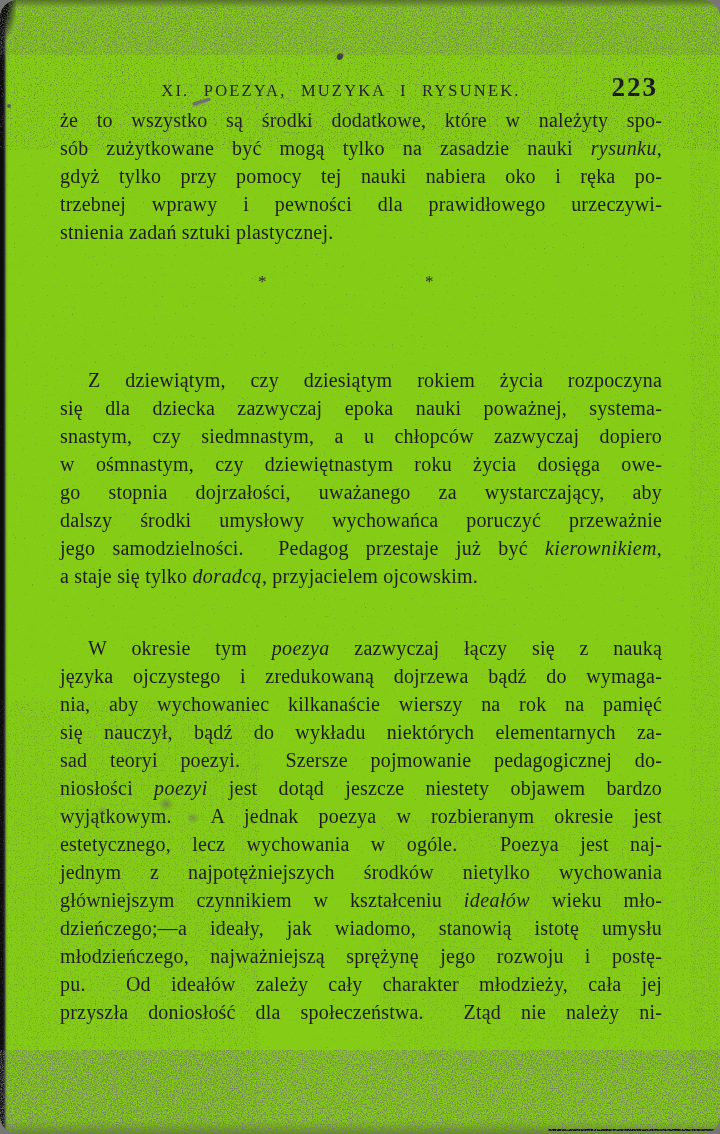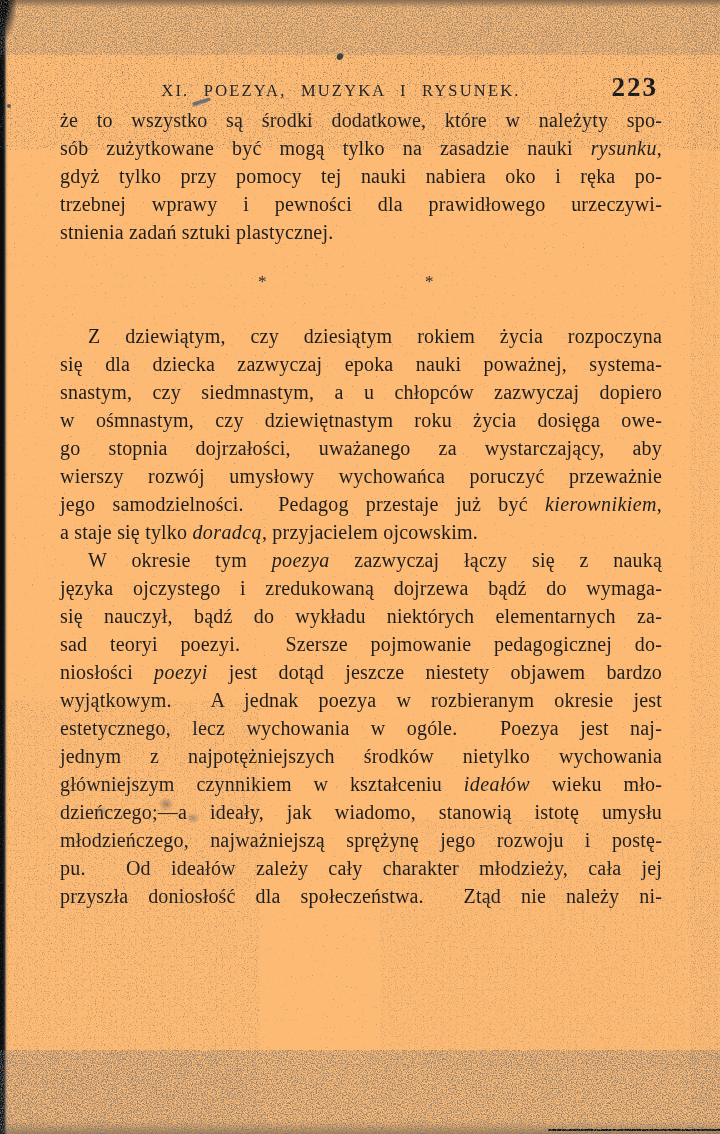--- a/index.html
+++ b/index.html
@@ -1,20 +1,21 @@
 <!DOCTYPE html>
 <html><head>
 <meta charset="utf-8">
 <style>
   html,body{margin:0;padding:0;background:#777;}
   .page{
     position:relative;width:720px;height:1134px;overflow:hidden;
-    background:#fdba74;
+    background:#84cc16;
     font-family:"Liberation Serif","DejaVu Serif",serif;
     color:#1d1d1d;
+    border-radius:18px;
     -webkit-font-smoothing:antialiased;
   }
   
   .edge-left{position:absolute;left:0;top:0;bottom:0;width:8px;
     background:linear-gradient(90deg,#0c0c0c 0,#0c0c0c 3px,#3f3f3f 5px,rgba(70,70,70,.25) 6px,rgba(70,70,70,0) 8px);}
   .corner-blob{position:absolute;left:0;top:0;width:16px;height:40px;
     background:radial-gradient(ellipse at 0 0,#000 35%,rgba(0,0,0,0) 78%);}
   .edge-top{position:absolute;top:0;left:0;right:0;height:8px;
     background:linear-gradient(180deg,rgba(15,15,15,.45),rgba(15,15,15,0));}
   .bottom-band{position:absolute;left:0;right:0;bottom:0;height:14px;
@@ -24,21 +25,21 @@
   .header{position:absolute;top:78px;left:60px;width:602px;height:34px;}
   .chapter{position:absolute;left:0;right:0;top:3px;text-align:center;transform:translateX(-20px);
     font-size:16.5px;letter-spacing:2.2px;word-spacing:8px;white-space:nowrap;color:#222;}
   .pagenum{position:absolute;right:4px;top:-6px;font-size:27px;font-weight:700;letter-spacing:2px;color:#191919;text-align:center;}
   
   .textblock{position:absolute;left:60px;top:106px;width:602px;
     font-size:20px;line-height:28px;letter-spacing:.2px;}
   .para{margin:0;}
   .line{min-height:28px;white-space:normal;}
   .line.j{text-align:justify;text-align-last:justify;}
-  .line.first-indent{text-indent:28px;}
+  .line.first-indent{text-indent:28px;margin-top:44px;}
   .textblock i{letter-spacing:.4px;}
   
   .sep{position:relative;height:76px;}
   .sep span{position:absolute;top:22px;font-size:17px;color:#2a2a2a;}
   .sep .s1{left:198px;}
   .sep .s2{left:365px;}
   
   .artifact{position:absolute;pointer-events:none;}
   .a-flourish{left:192px;top:100px;width:19px;height:3px;background:#6f6f6f;border-radius:2px;transform:rotate(-16deg);box-shadow:-2px 2px 0 -1px #8a8a8a;}
   .a-dot1{left:337px;top:53px;width:6px;height:7px;background:#404040;border-radius:60% 40% 55% 45%;transform:rotate(24deg);}
@@ -69,27 +70,28 @@
       <div class="sep">
         <span class="s1">*</span>
         <span class="s2">*</span>
       </div>
       <div class="para">
         <div class="line j first-indent">Z dziewiątym, czy dziesiątym rokiem życia rozpoczyna</div>
         <div class="line j">się dla dziecka zazwyczaj epoka nauki poważnej, systema-</div>
         <div class="line j">snastym, czy siedmnastym, a u chłopców zazwyczaj dopiero</div>
         <div class="line j">w ośmnastym, czy dziewiętnastym roku życia dosięga owe-</div>
         <div class="line j">go stopnia dojrzałości, uważanego za wystarczający, aby</div>
-        <div class="line j">wierszy rozwój umysłowy wychowańca poruczyć przeważnie</div>
+        <div class="line j">dalszy środki umysłowy wychowańca poruczyć przeważnie</div>
         <div class="line j">jego samodzielności.&nbsp; Pedagog przestaje już być <i>kierownikiem</i>,</div>
         <div class="line">a staje się tylko <i>doradcą</i>, przyjacielem ojcowskim.</div>
       </div>
       <div class="para">
         <div class="line j first-indent">W okresie tym <i>poezya</i> zazwyczaj łączy się z nauką</div>
         <div class="line j">języka ojczystego i zredukowaną dojrzewa bądź do wymaga-</div>
+        <div class="line j">nia, aby wychowaniec kilkanaście wierszy na rok na pamięć</div>
         <div class="line j">się nauczył, bądź do wykładu niektórych elementarnych za-</div>
         <div class="line j">sad teoryi poezyi.&nbsp; Szersze pojmowanie pedagogicznej do-</div>
         <div class="line j">niosłości <i>poezyi</i> jest dotąd jeszcze niestety objawem bardzo</div>
         <div class="line j">wyjątkowym.&nbsp; A jednak poezya w rozbieranym okresie jest</div>
         <div class="line j">estetycznego, lecz wychowania w ogóle.&nbsp; Poezya jest naj-</div>
         <div class="line j">jednym z najpotężniejszych środków nietylko wychowania</div>
         <div class="line j">główniejszym czynnikiem w kształceniu <i>ideałów</i> wieku mło-</div>
         <div class="line j">dzieńczego;—a ideały, jak wiadomo, stanowią istotę umysłu</div>
         <div class="line j">młodzieńczego, najważniejszą sprężynę jego rozwoju i postę-</div>
         <div class="line j">pu.&nbsp; Od ideałów zależy cały charakter młodzieży, cała jej</div>

